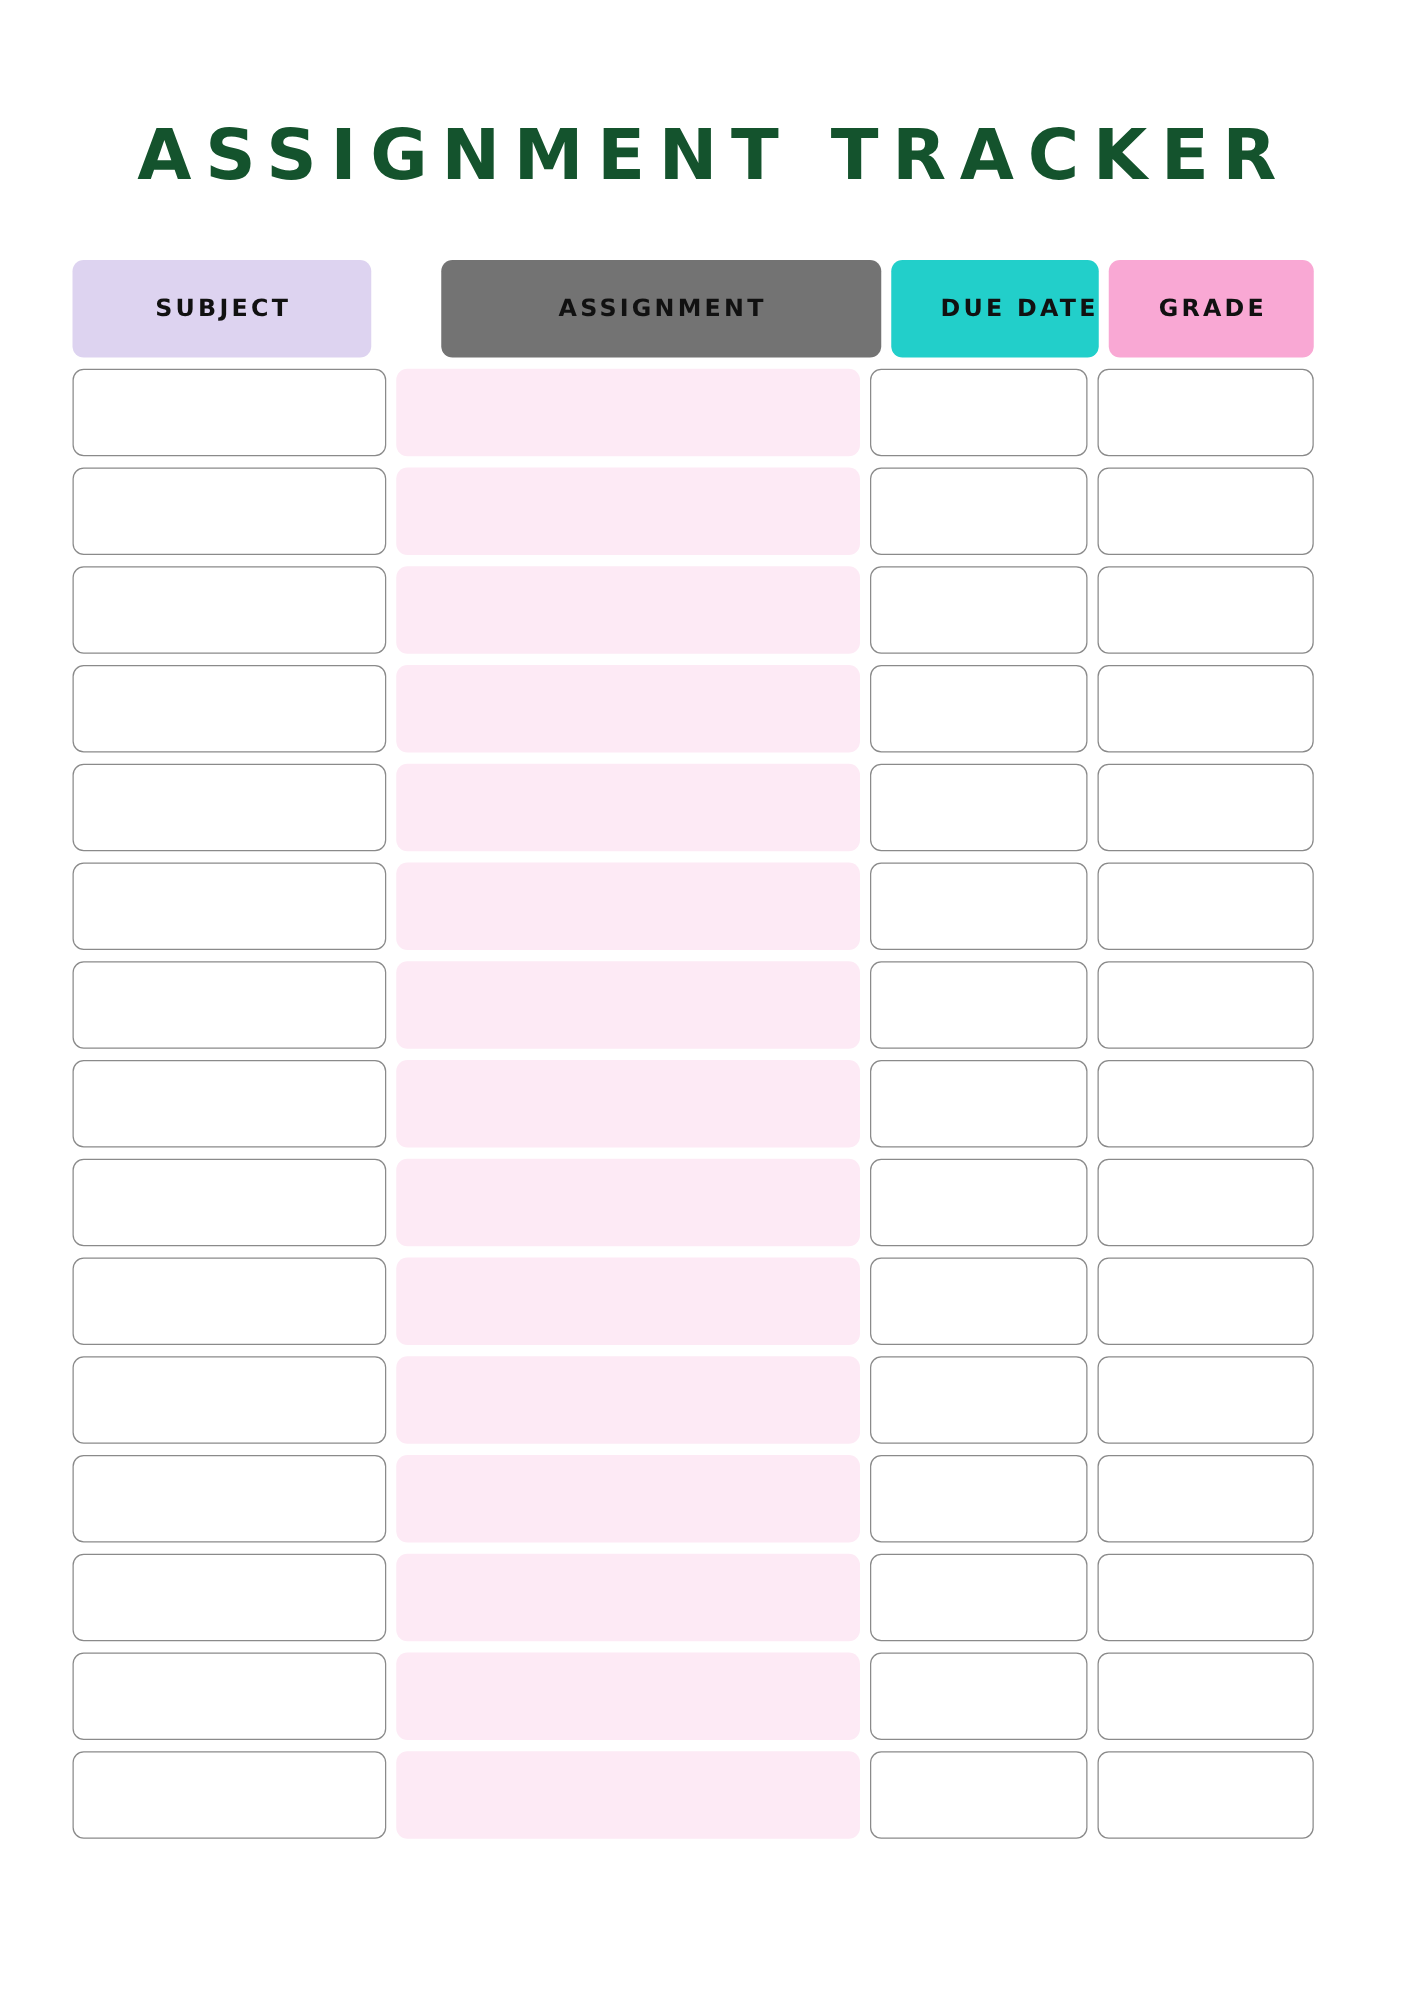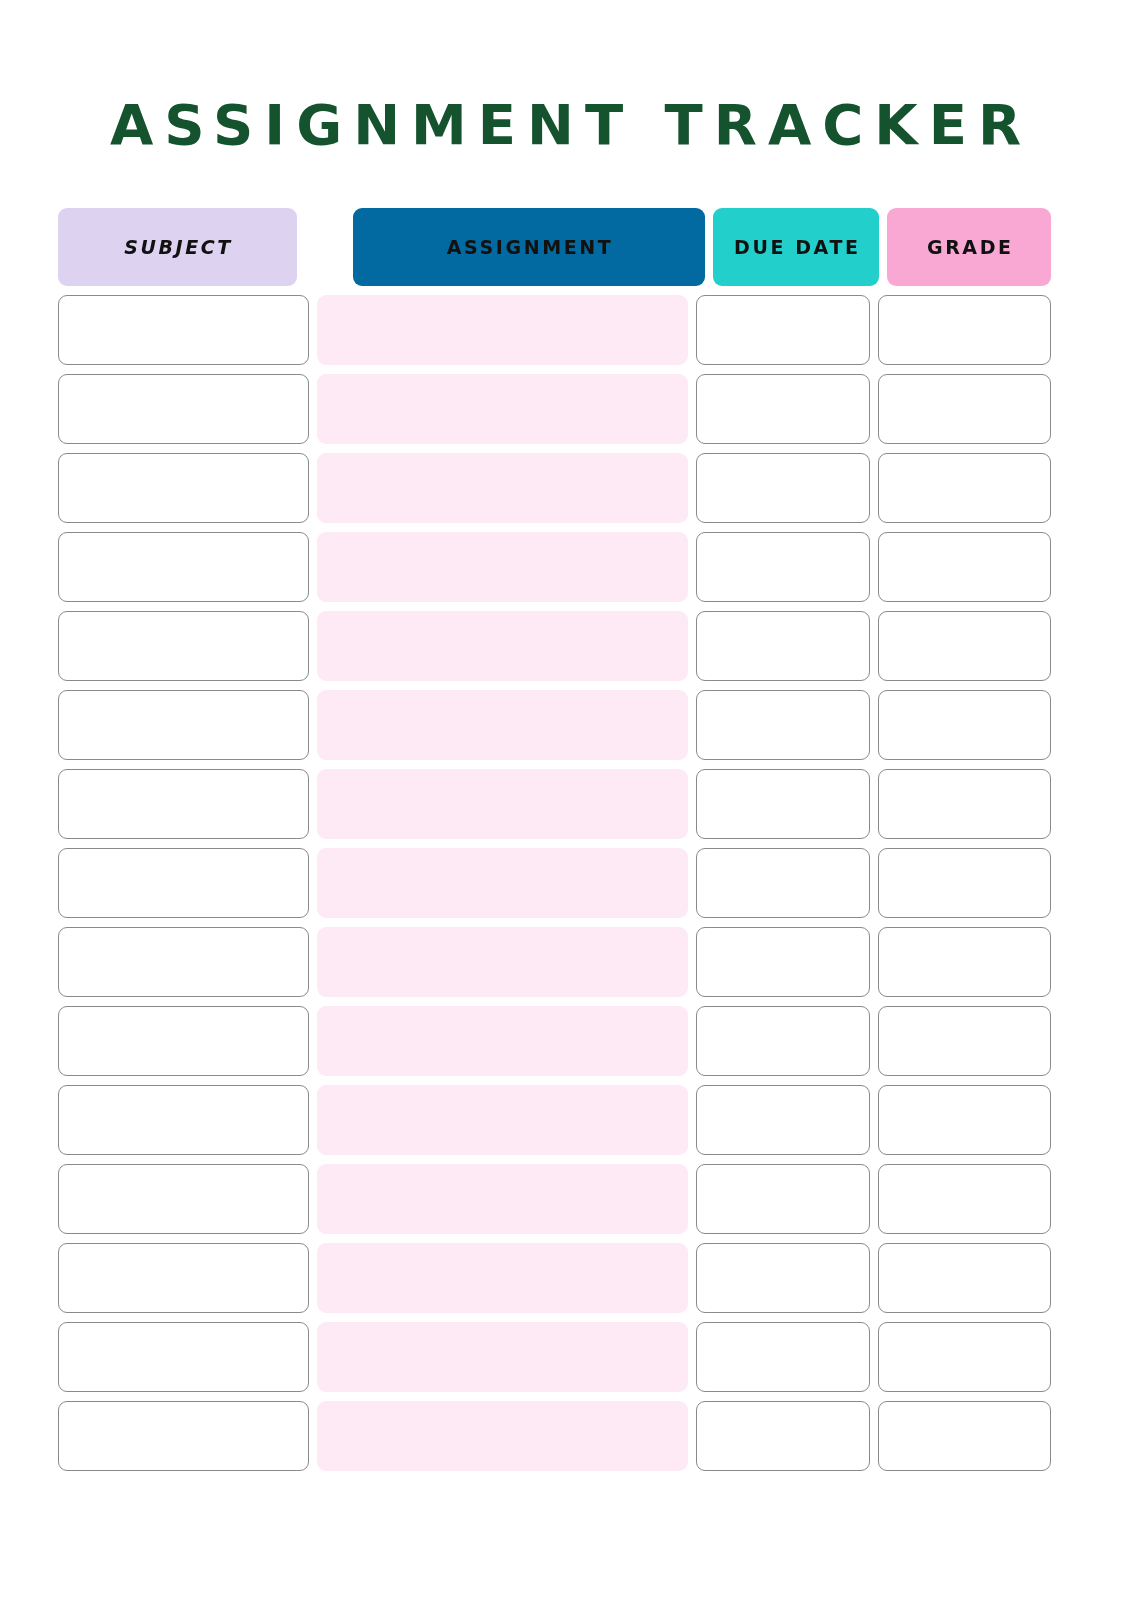--- a/index.html
+++ b/index.html
@@ -91,27 +91,27 @@
 </head>
 <body>
 
 <div class="page">
 
   <div class="title">ASSIGNMENT TRACKER</div>
 
   <div class="table">
 
     <div class="header-row">
-      <div class="header-cell col-subject" style="background:#ddd3f0;font-style:italic;">
+      <div class="header-cell col-subject" style="background:#ddd3f0;">
         <span>SUBJECT</span>
       </div>
-      <div class="header-cell col-assignment" style="background:#0369a1;margin-left:48px;">
+      <div class="header-cell col-assignment" style="background:#737373;margin-left:48px;">
         <span>ASSIGNMENT</span>
       </div>
-      <div class="header-cell col-due" style="background:#22cfca;">
+      <div class="header-cell col-due" style="background:#22cfca;justify-content:flex-end;">
         <span>DUE DATE</span>
       </div>
       <div class="header-cell col-grade" style="background:#f9a8d4;">
         <span>GRADE</span>
       </div>
     </div>
 
     <div class="body-rows" id="body-rows">
         <div class="row">
           <div class="cell subject"></div>

